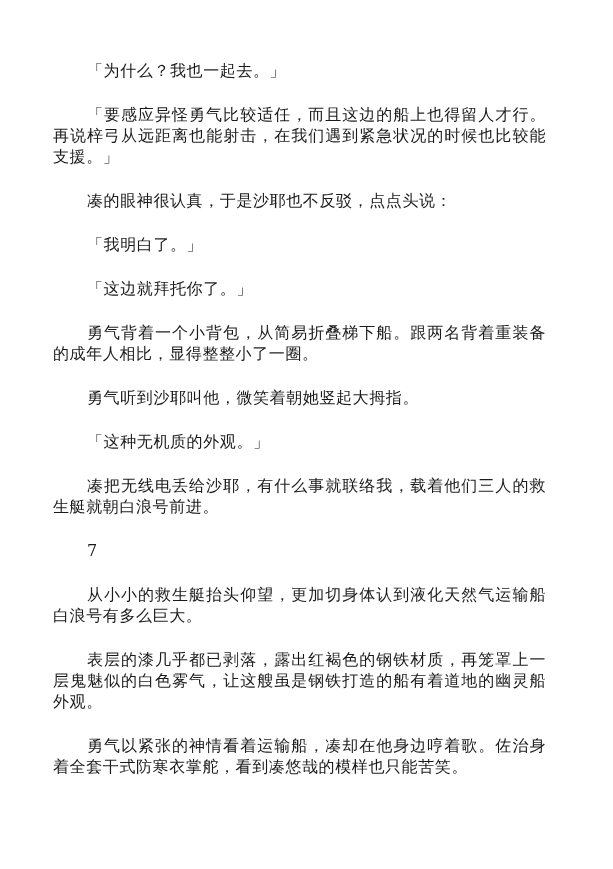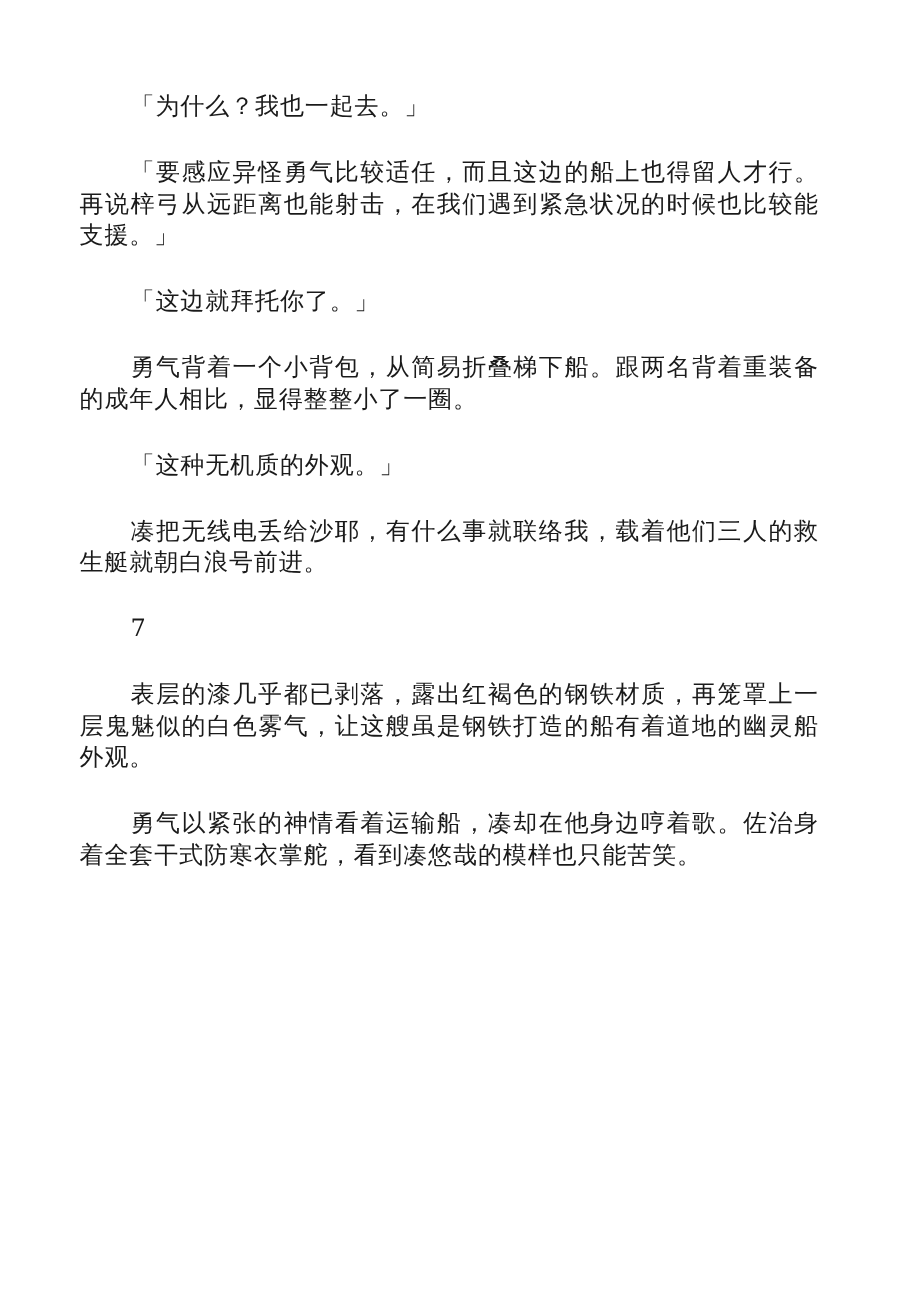--- a/index.html
+++ b/index.html
@@ -22,20 +22,24 @@
     word-break: break-all;
   }
   .para.num { letter-spacing: 0; }
 </style>
 </head>
 <body>
 
 <div class="page">
   <p class="para">「为什么？我也一起去。」</p>
   <p class="para">「要感应异怪勇气比较适任，而且这边的船上也得留人才行。再说梓弓从远距离也能射击，在我们遇到紧急状况的时候也比较能支援。」</p>
+  <p class="para">凑的眼神很认真，于是沙耶也不反驳，点点头说：</p>
+  <p class="para">「我明白了。」</p>
   <p class="para">「这边就拜托你了。」</p>
   <p class="para">勇气背着一个小背包，从简易折叠梯下船。跟两名背着重装备的成年人相比，显得整整小了一圈。</p>
+  <p class="para">勇气听到沙耶叫他，微笑着朝她竖起大拇指。</p>
   <p class="para">「这种无机质的外观。」</p>
   <p class="para">凑把无线电丢给沙耶，有什么事就联络我，载着他们三人的救生艇就朝白浪号前进。</p>
   <p class="para num">7</p>
+  <p class="para">从小小的救生艇抬头仰望，更加切身体认到液化天然气运输船白浪号有多么巨大。</p>
   <p class="para">表层的漆几乎都已剥落，露出红褐色的钢铁材质，再笼罩上一层鬼魅似的白色雾气，让这艘虽是钢铁打造的船有着道地的幽灵船外观。</p>
   <p class="para">勇气以紧张的神情看着运输船，凑却在他身边哼着歌。佐治身着全套干式防寒衣掌舵，看到凑悠哉的模样也只能苦笑。</p>
 </div>
 
 </body></html>

